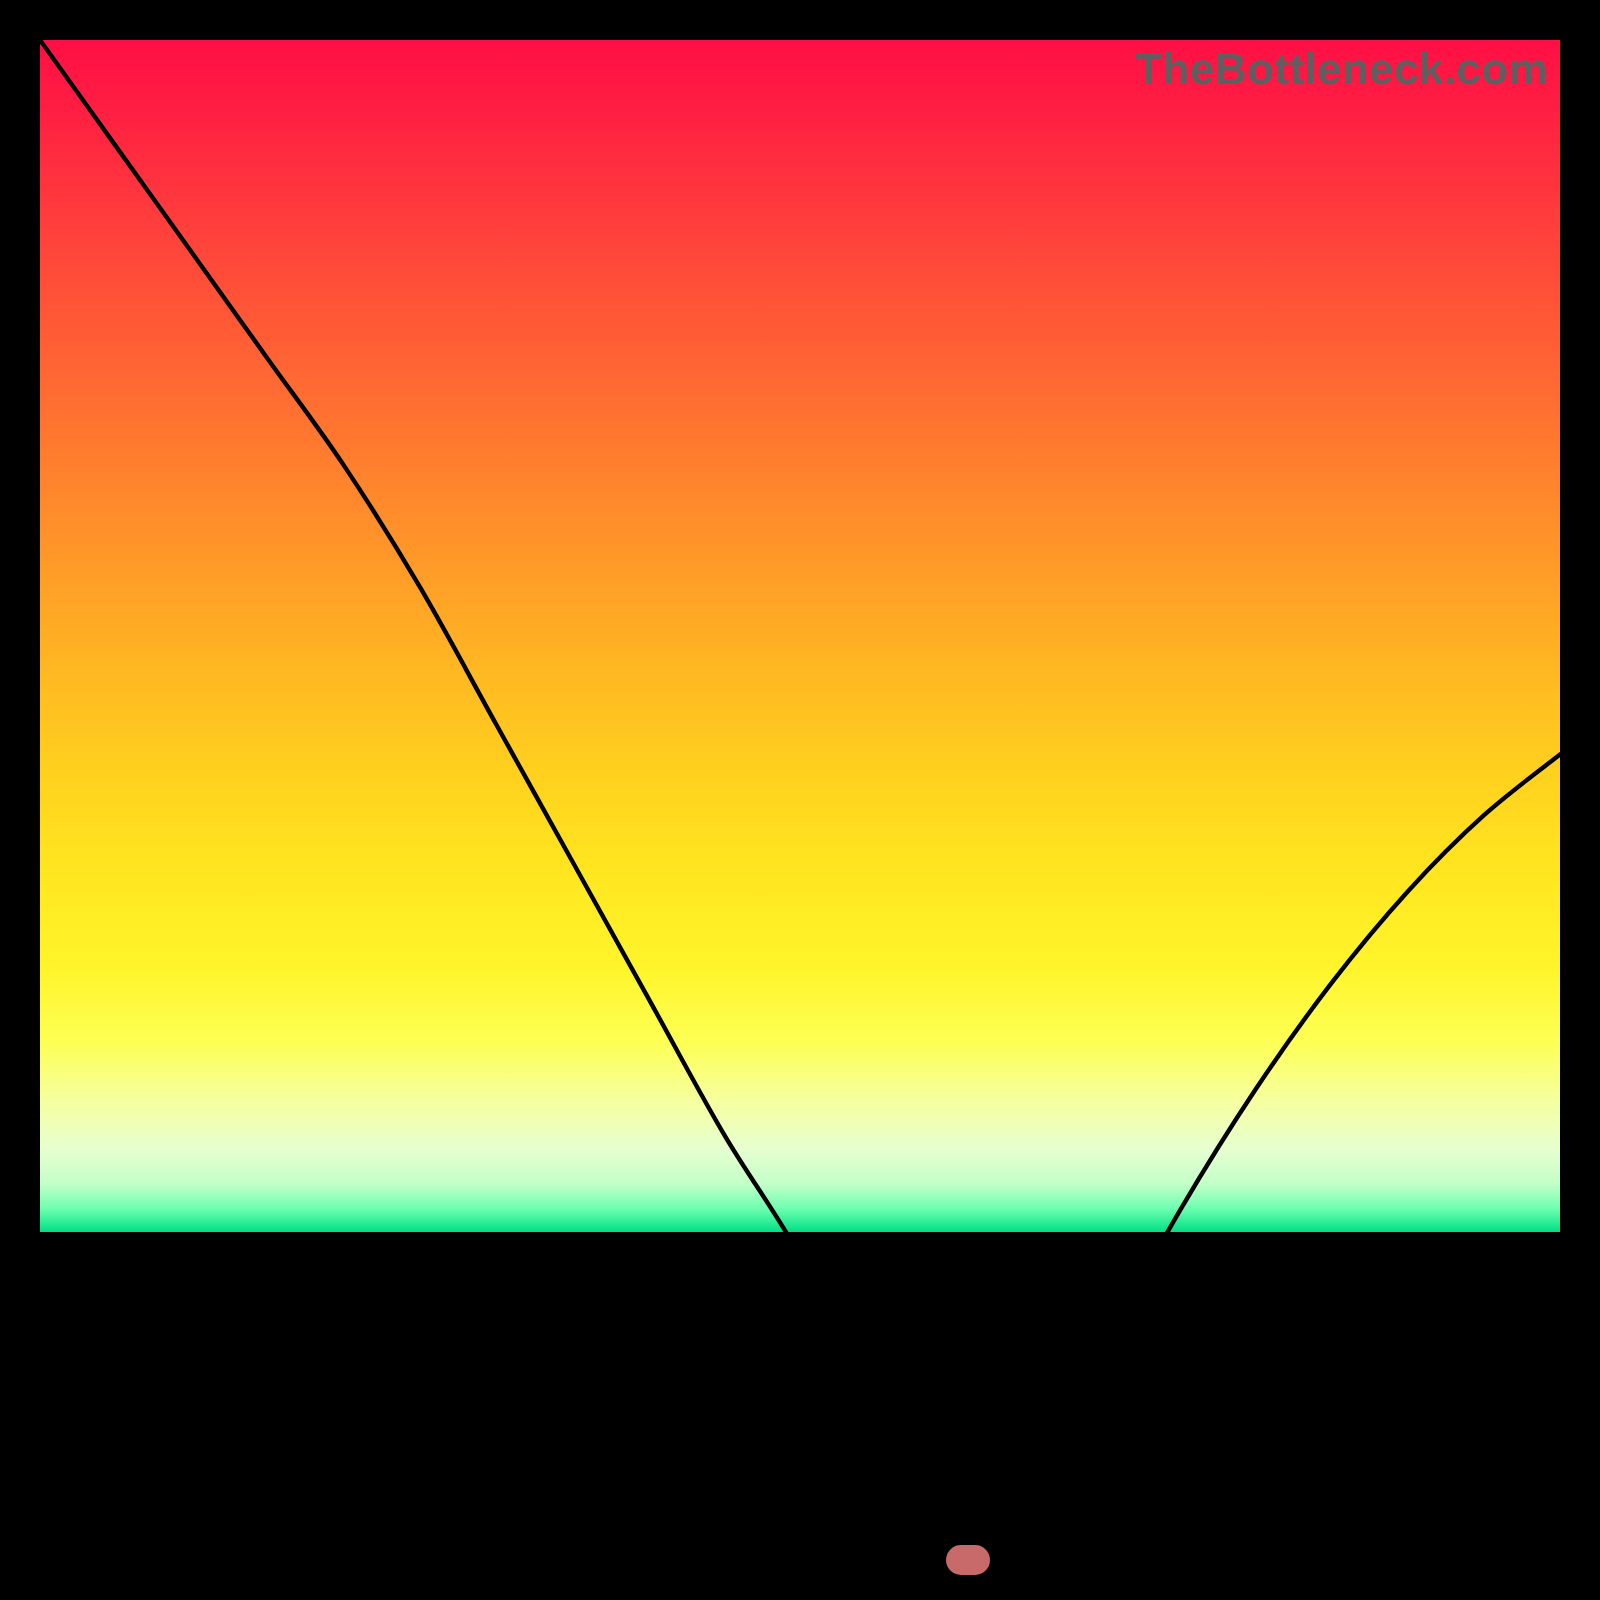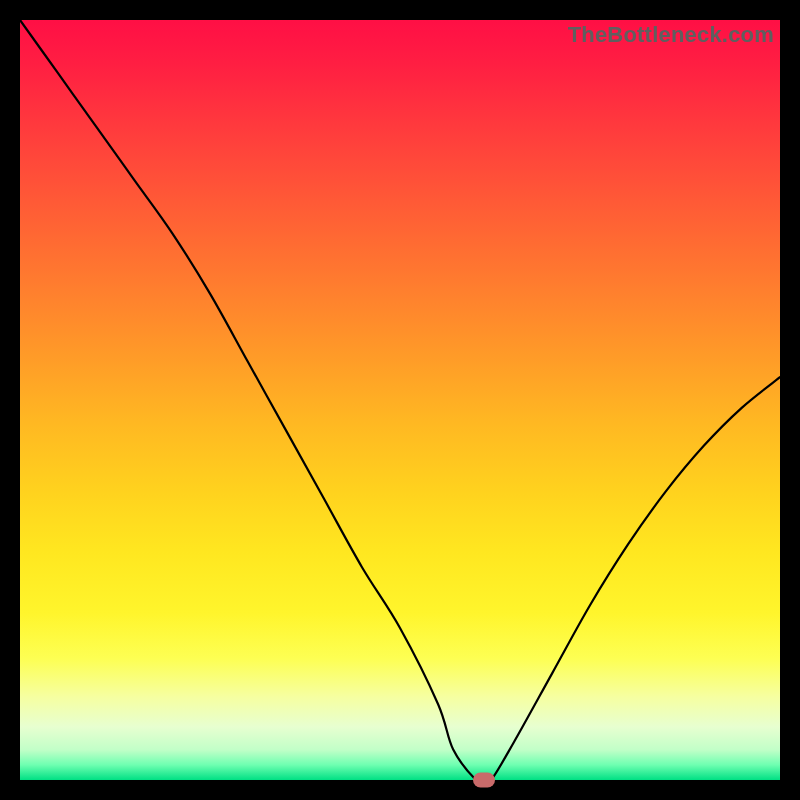--- a/index.html
+++ b/index.html
@@ -8,21 +8,21 @@
     position: relative;
     width: 800px;
     height: 800px;
     background: #000;
   }
   .plot {
     position: absolute;
     left: 20px;
     top: 20px;
     width: 760px;
-    height: 760px;
+    height: 596px;
     background: linear-gradient(to bottom,
       #ff0f45 0%,
       #ff1f42 6%,
       #ff3a3d 14%,
       #ff5a36 24%,
       #ff7a2f 34%,
       #ff9a28 44%,
       #ffb822 53%,
       #ffd21e 62%,
       #ffe720 70%,

